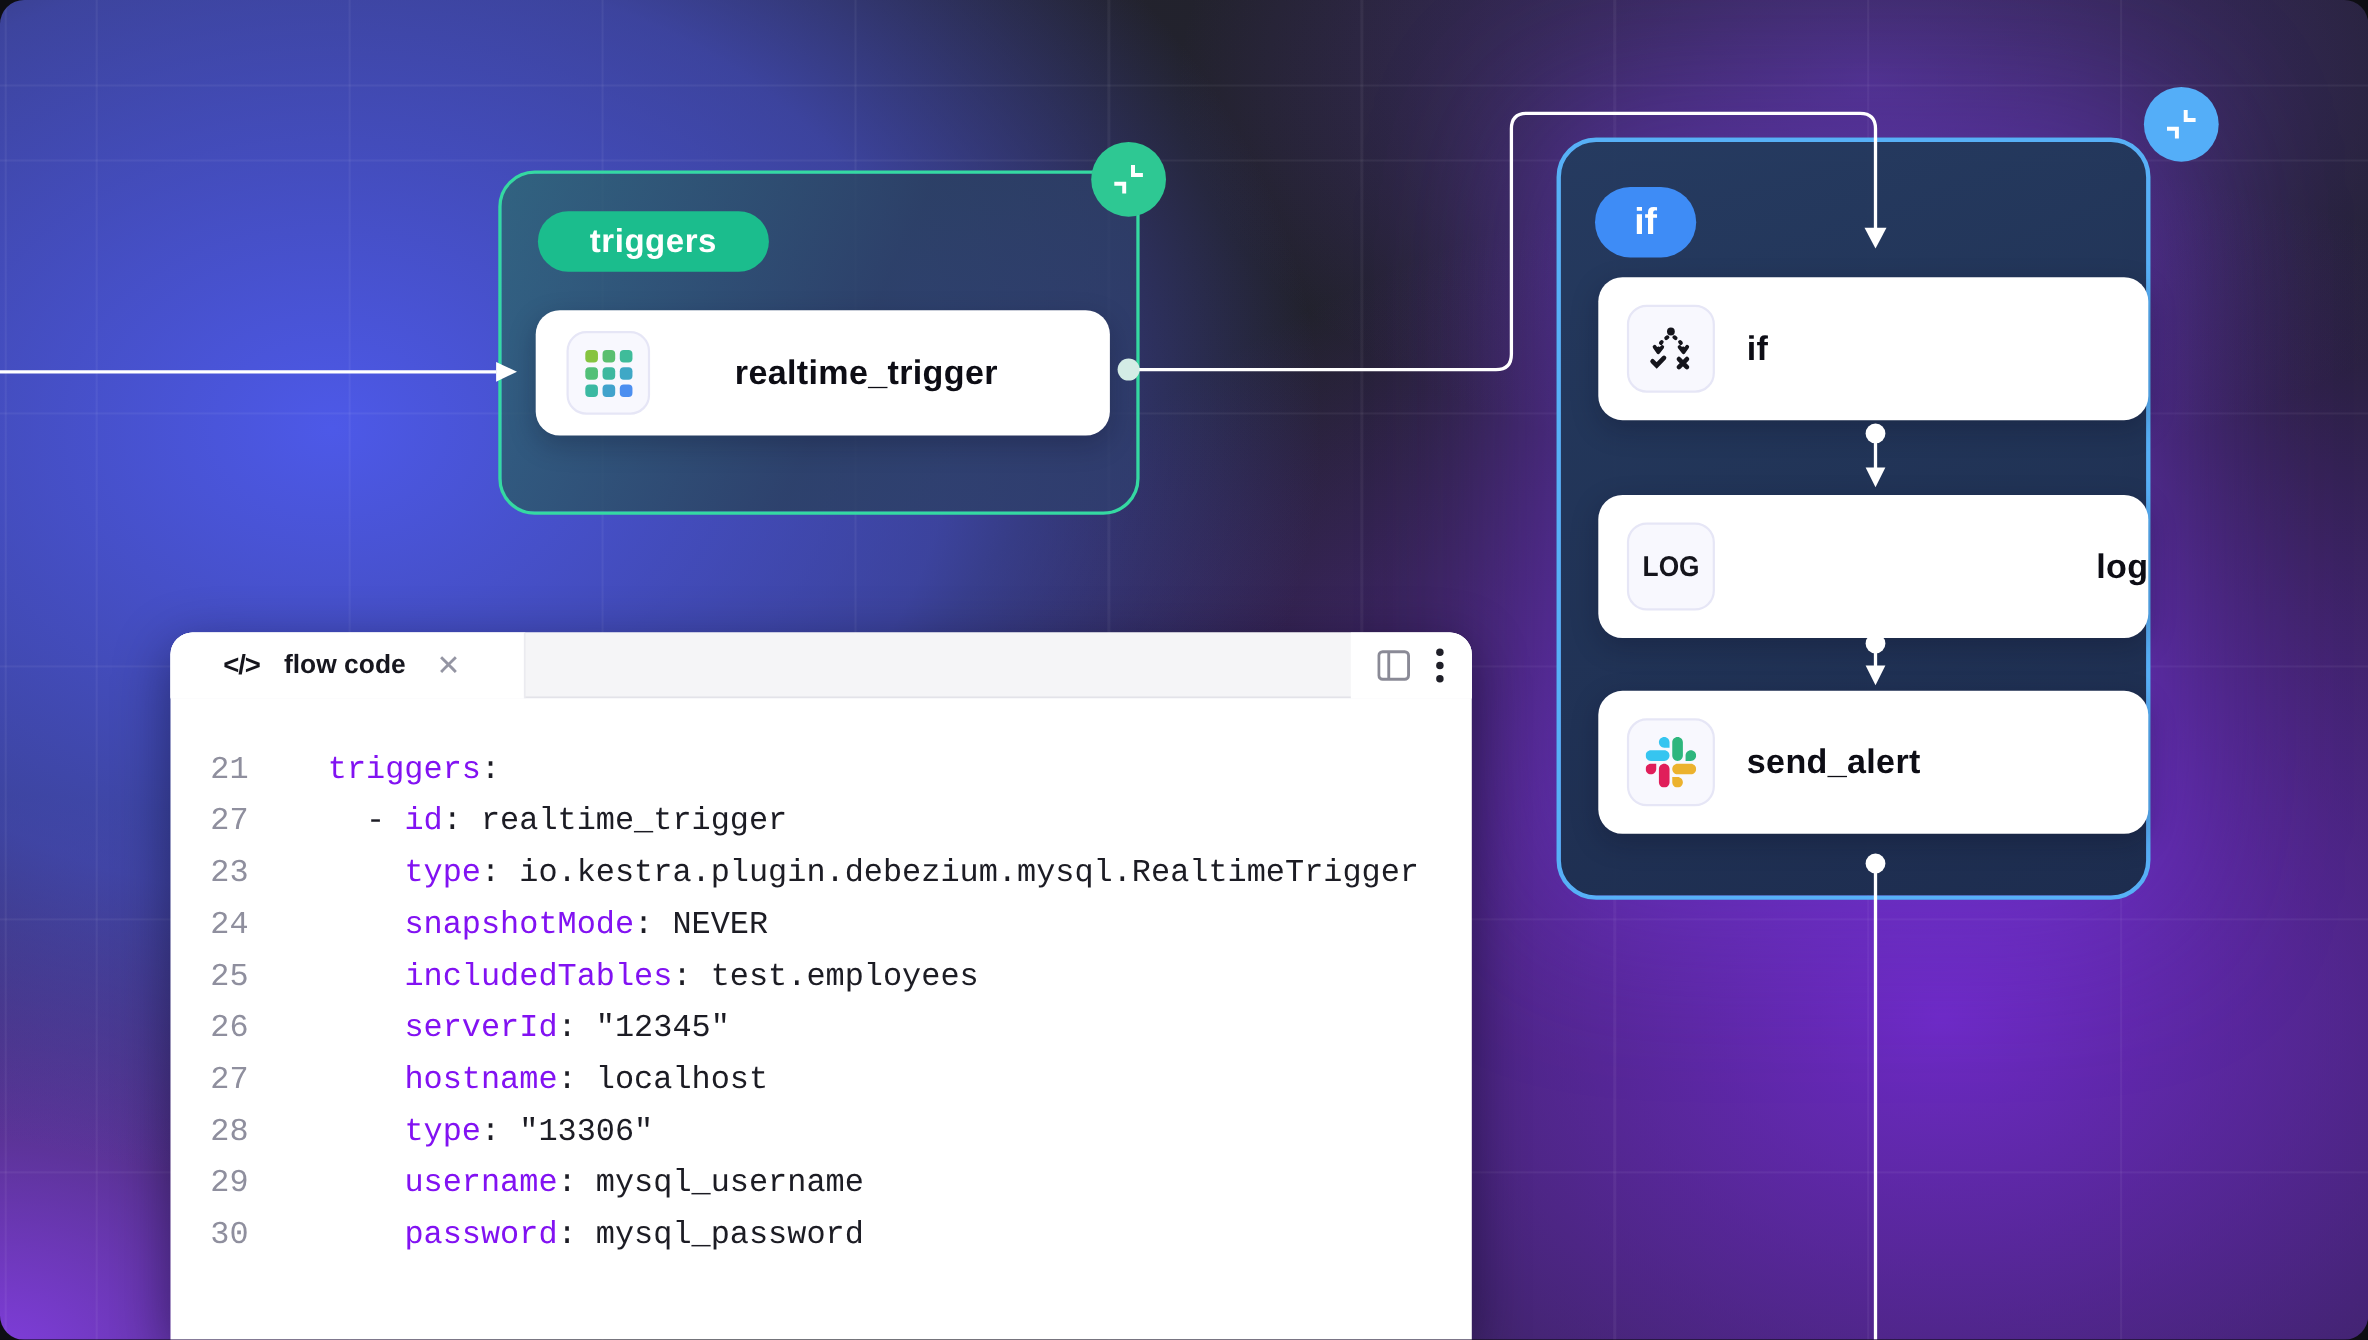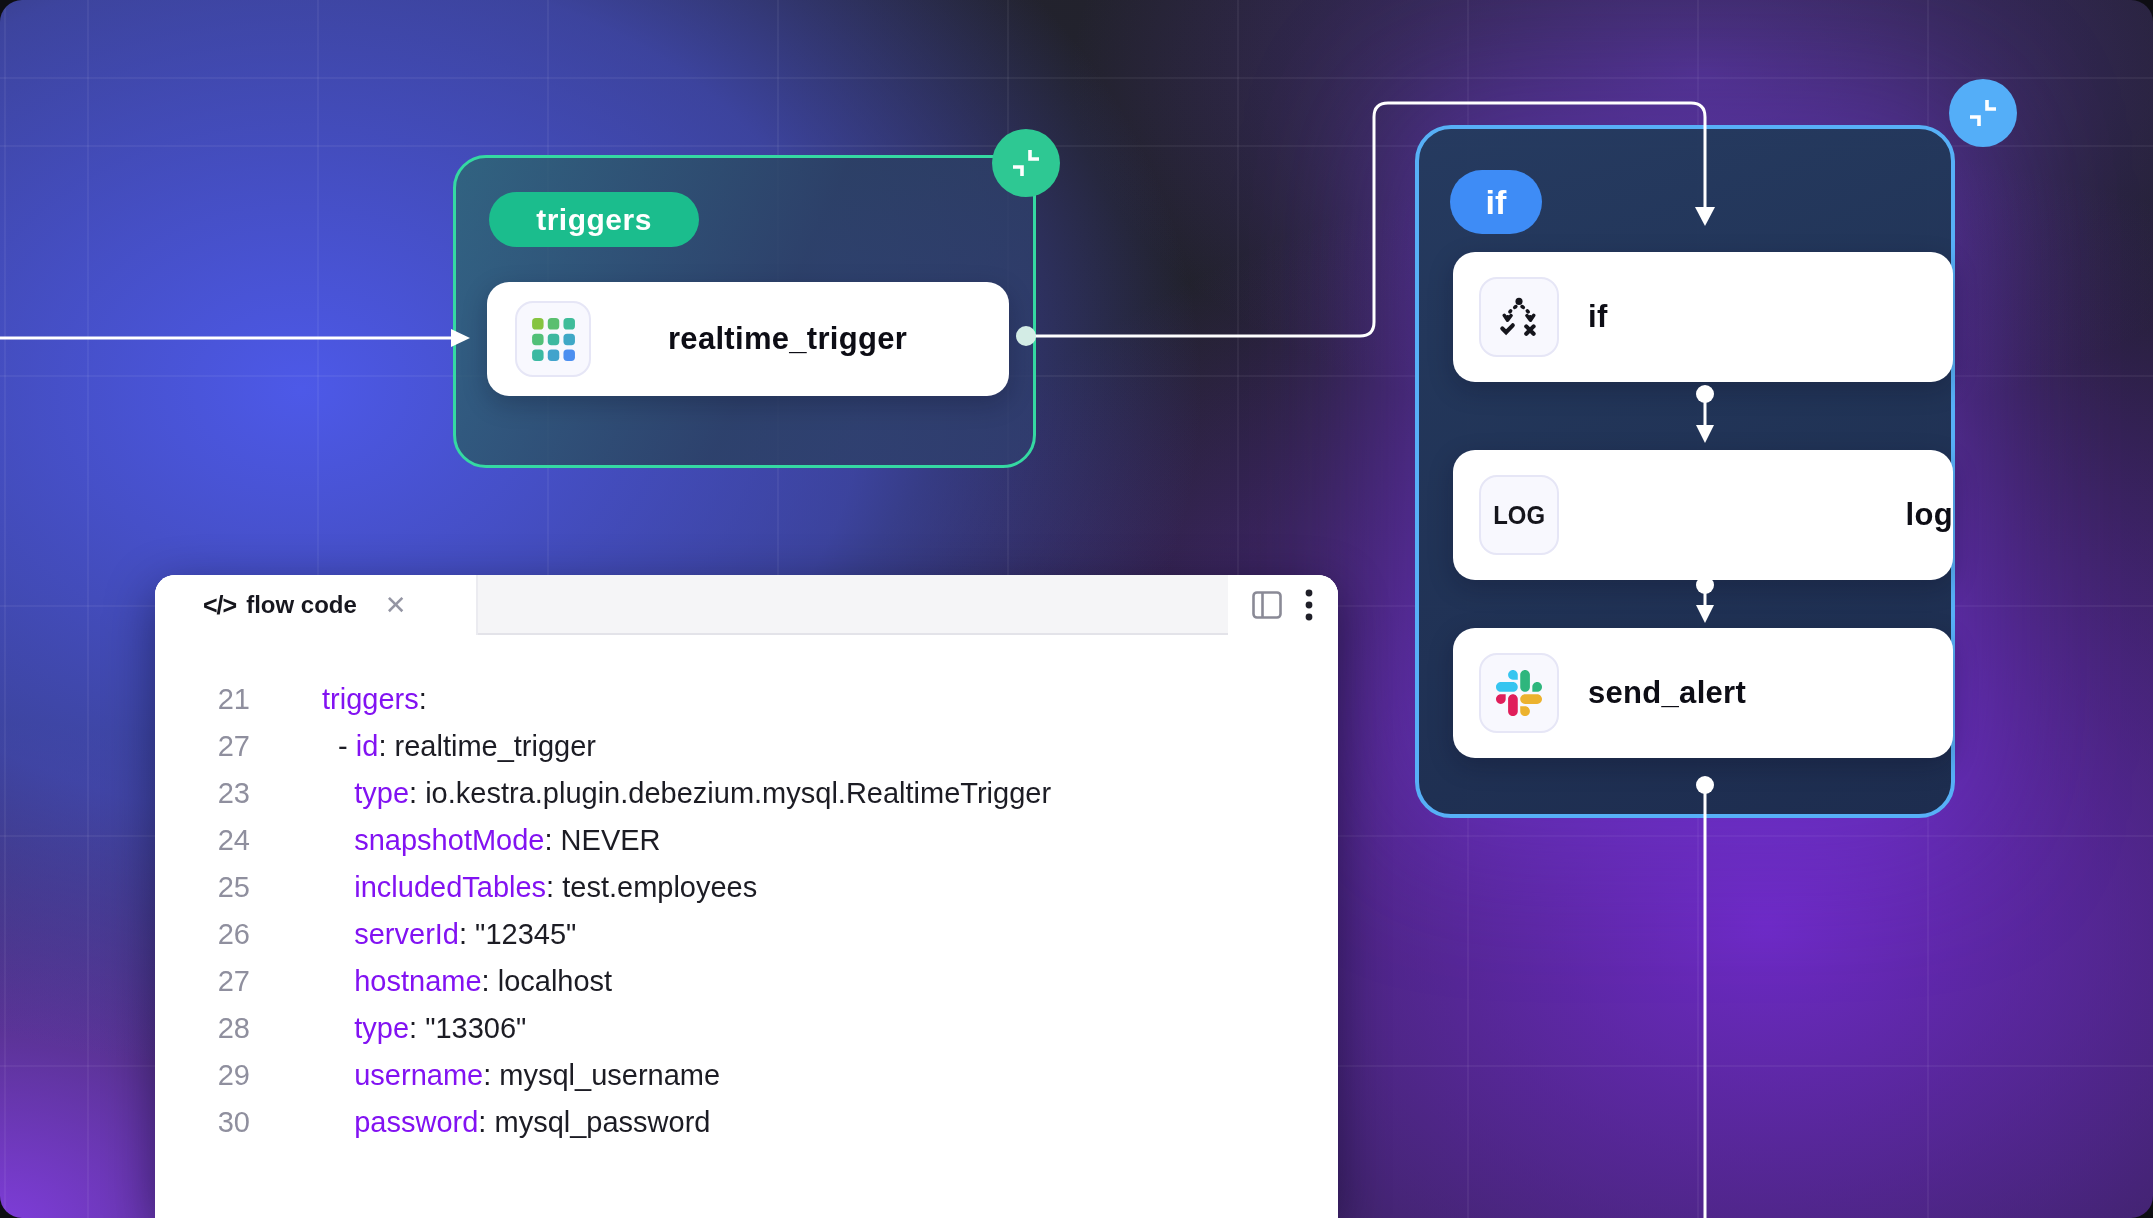--- a/index.html
+++ b/index.html
@@ -45,26 +45,26 @@
   
   svg.connectors{position:absolute;left:0;top:0;pointer-events:none;}
   
   .code-panel{position:absolute;left:155px;top:575px;width:1183px;height:643px;background:#fff;
     border-radius:20px 20px 0 0;box-shadow:0 14px 50px rgba(5,5,20,0.45);}
   .panel-header{position:relative;height:60px;background:#f5f5f7;border-radius:20px 20px 0 0;
     border-bottom:2px solid #e3e3e9;box-sizing:border-box;}
   .tab{position:absolute;left:0;top:0;width:323px;height:60px;background:#fff;border-radius:20px 0 0 0;
     border-right:2px solid #ebebf0;box-sizing:border-box;display:flex;align-items:center;padding-left:48px;}
   .code-glyph{font-weight:800;font-size:25px;color:#15151c;letter-spacing:-1px;}
-  .tab-title{margin-left:10px;font-size:24px;font-weight:700;color:#17171f;}
+  .tab-title{margin-left:22px;font-size:24px;font-weight:700;color:#17171f;}
   .tab-close{margin-left:28px;font-size:26px;color:#9495a3;line-height:1;cursor:pointer;}
   .header-actions{position:absolute;right:0;top:0;width:110px;height:60px;background:#fff;
     border-radius:0 20px 0 0;display:flex;align-items:center;justify-content:center;gap:22px;}
   .code-area{padding-top:41px;overflow:hidden;height:540px;}
-  .code-line{display:flex;height:47px;align-items:center;font-family:Liberation Sans, sans-serif;font-size:29px;padding-left:24px;}
+  .code-line{display:flex;height:47px;align-items:center;font-family:Liberation Mono, monospace;font-size:29px;}
   .code-line .ln{width:71px;text-align:right;color:#8f8f9e;flex:0 0 auto;}
   .code-line .code-text{margin-left:72px;white-space:pre;}
   .tok-key{color:#8212f2;}
   .tok-plain{color:#1c1c24;}
 </style>
 </head>
 <body>
 
 <div class="stage">
 

